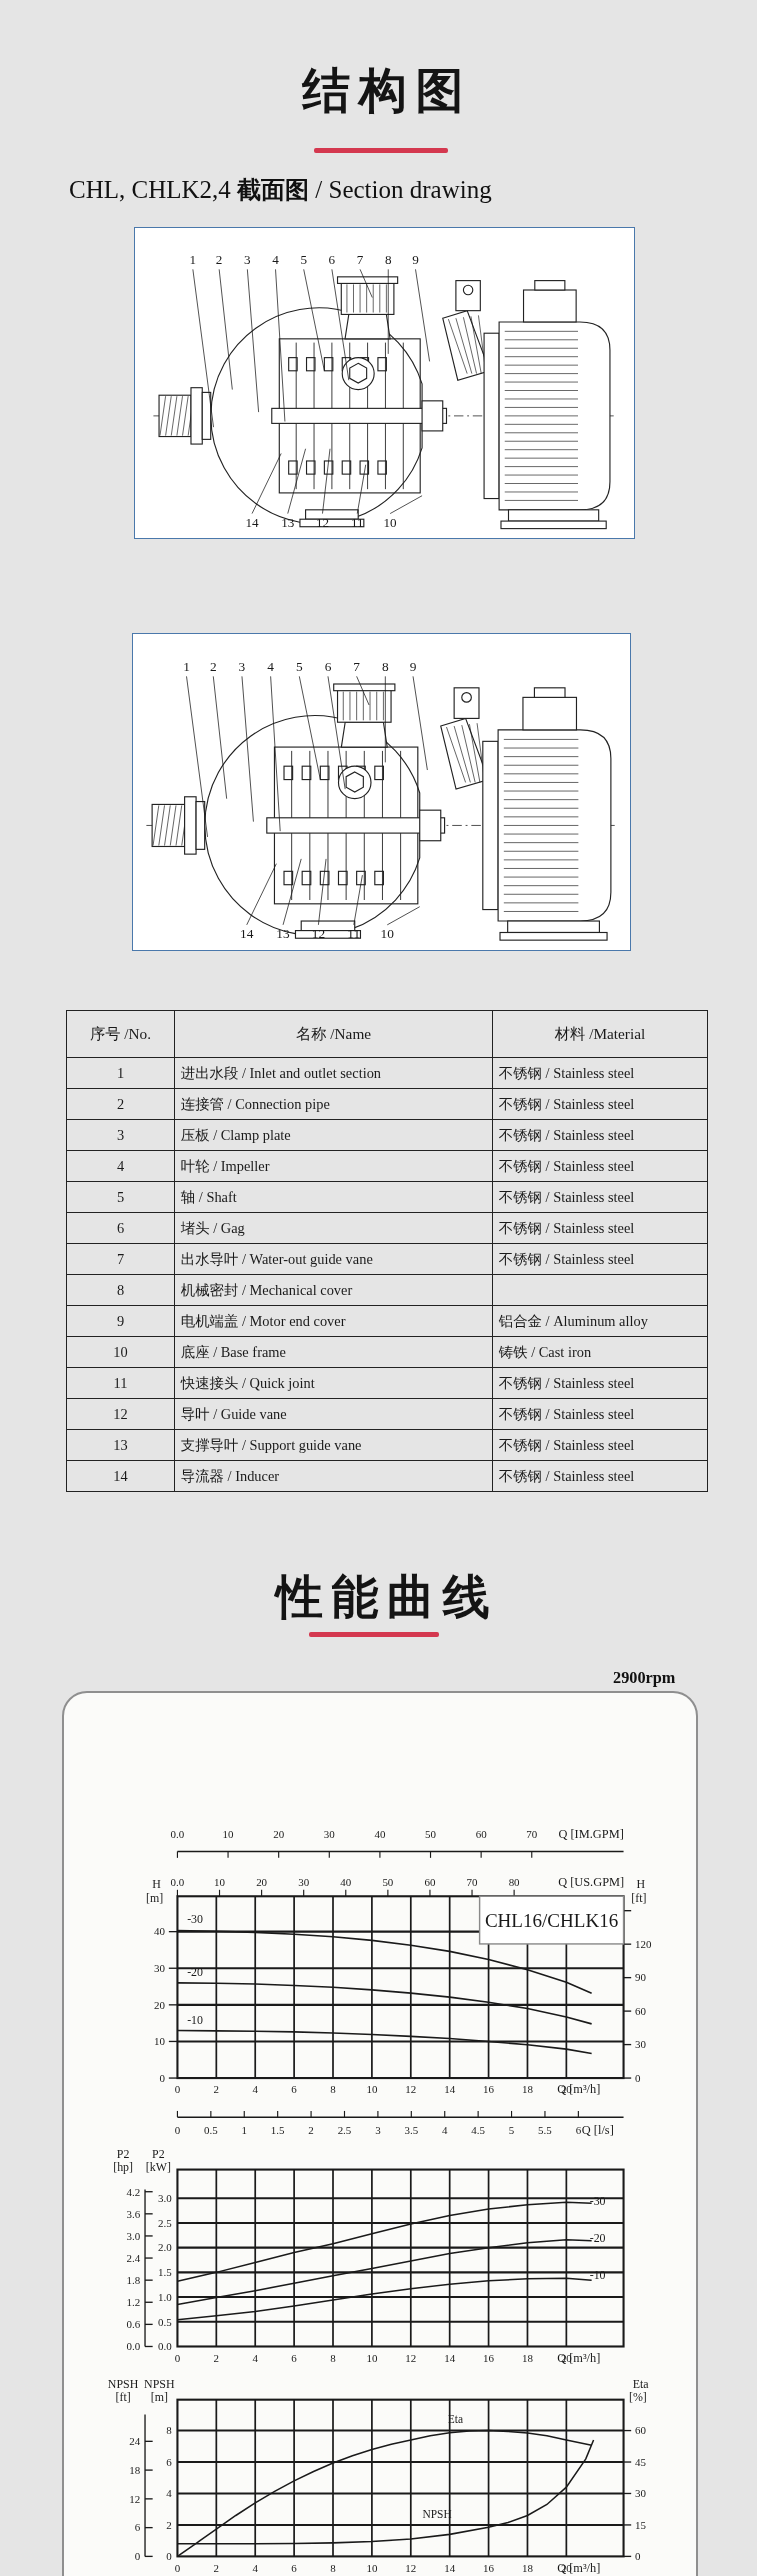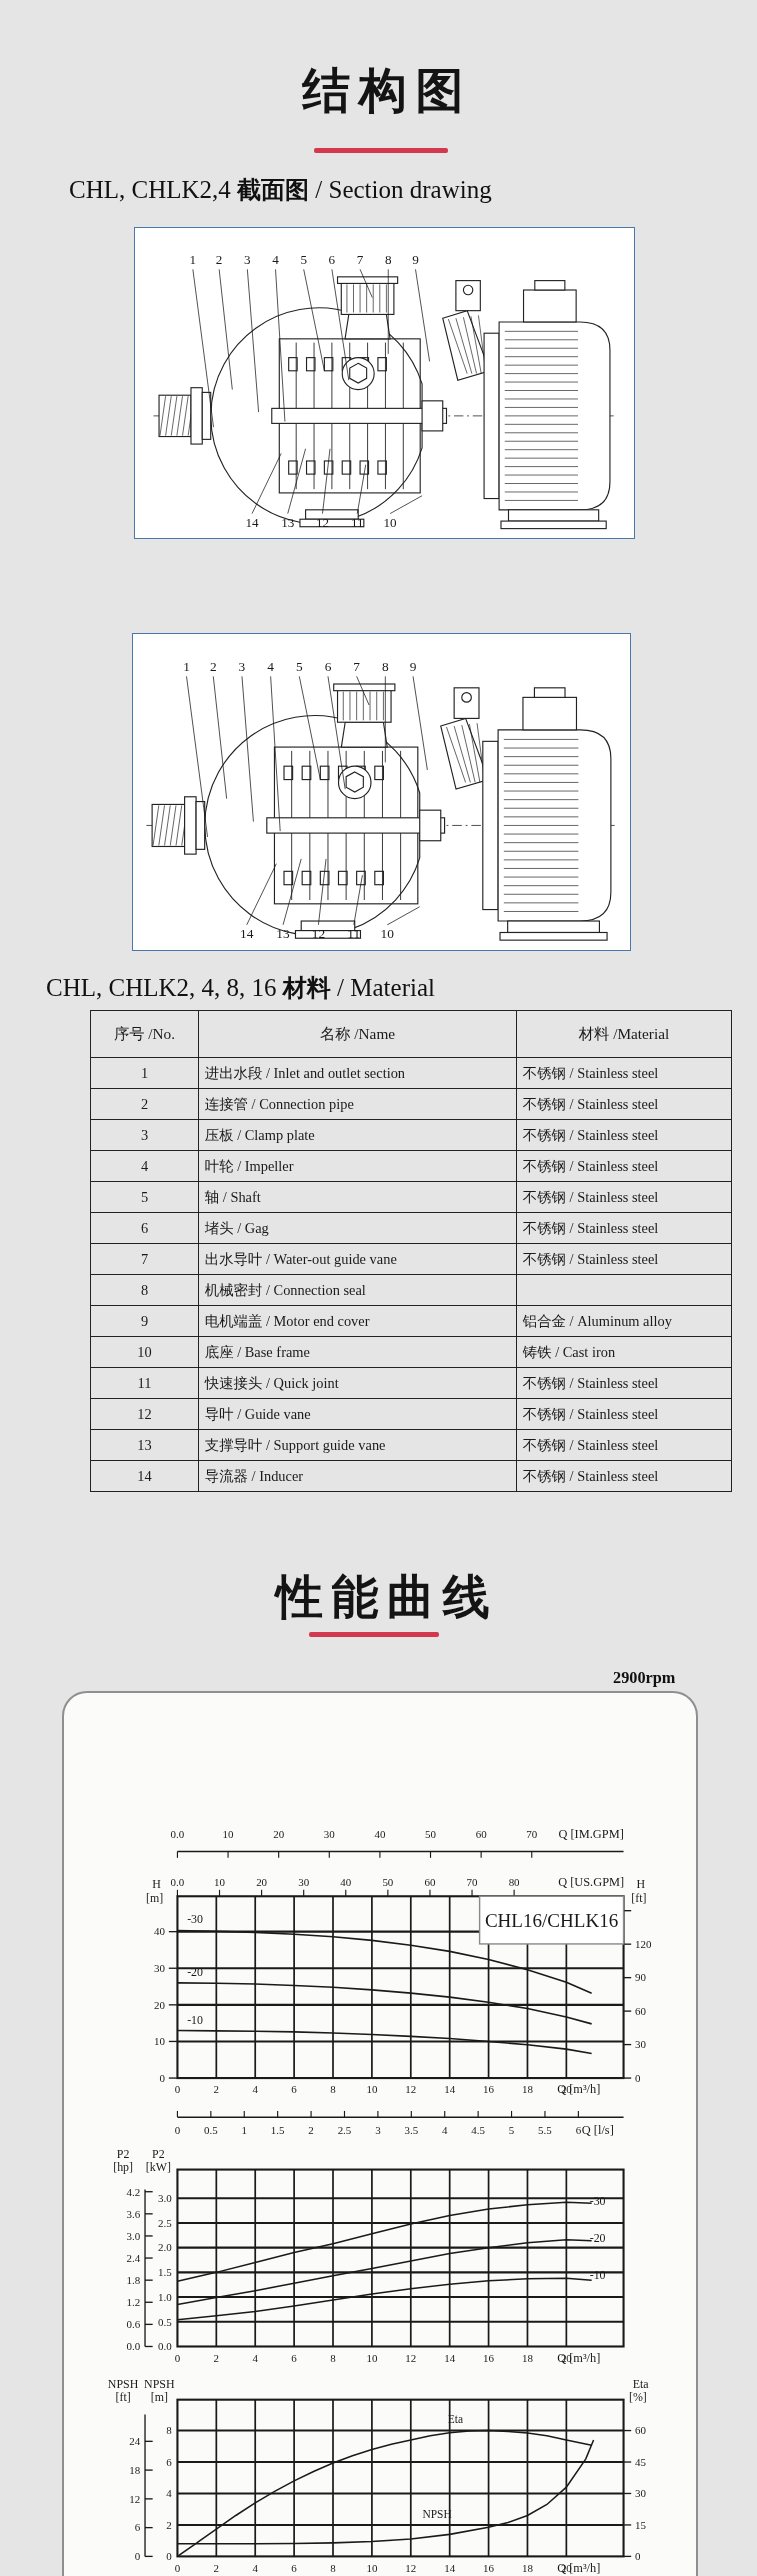--- a/index.html
+++ b/index.html
@@ -10,21 +10,21 @@
         letter-spacing:8.6px;padding-left:8.6px;color:#141414;}
   .red-rule{position:absolute;height:4.8px;background:#d4384f;border-radius:1.9px;}
   .sec-heading{position:absolute;font-size:25px;color:#111;white-space:nowrap;}
   .sec-heading .cjk{font-family:"Liberation Sans",sans-serif;font-weight:700;font-size:24px;text-align:right;}
   .draw-box{position:absolute;border:1.9px solid #4a78ab;background:#fff;}
   .draw-box svg{width:100%;height:100%;display:block;}
   table.mat{position:absolute;border-collapse:collapse;table-layout:fixed;
         font-size:14.4px;color:#1a1a1a;}
   table.mat th,table.mat td{border:1px solid #222;padding:0 5.8px;height:30px;overflow:hidden;white-space:nowrap;}
   table.mat th{border-bottom:1.9px solid #222;height:46px;font-weight:normal;font-size:15.3px;text-align:center;}
-  table.mat{border:1.9px solid #222;margin-left:24px;}
+  table.mat{border:1.9px solid #222;}
   td.no{text-align:center;}
   td.nm{padding-left:38px;}
   td.mt{padding-left:23px;font-family:Liberation Serif, serif;}
   .rpm{position:absolute;font-size:16.3px;color:#111;font-weight:bold;}
   .panel{position:absolute;border:2.4px solid #8f8f8f;border-radius:25px;background:#fbfbf9;box-sizing:border-box;}
   .panel svg{display:block;width:100%;height:100%;overflow:visible;}
   svg text{font-family:"Liberation Serif",serif;fill:#1a1a1a;}
 </style>
 </head>
 <body>
@@ -270,25 +270,20 @@
           <text x="194" y="318" font-size="14" text-anchor="middle" font-weight="normal">12</text>
           <line x1="194" y1="304" x2="202" y2="235" stroke="#1a1a1a" stroke-width="0.8"></line>
           <text x="231" y="318" font-size="14" text-anchor="middle" font-weight="normal">11</text>
           <line x1="231" y1="304" x2="240" y2="252" stroke="#1a1a1a" stroke-width="0.8"></line>
           <text x="266" y="318" font-size="14" text-anchor="middle" font-weight="normal">10</text>
           <line x1="266" y1="304" x2="300" y2="285" stroke="#1a1a1a" stroke-width="0.8"></line>
         </g>
       </svg>
   </div>
 
-  <div class="sec-heading" style="left:46px;top:972px;">
-    <span>CHL, CHLK2, 4, 8, 16</span>
-    <span class="cjk">材料</span>
-    <span>/ Material</span>
-  </div>
 
   <table class="mat" style="left:66px;top:1010px;width:641px;">
     <colgroup>
         <col style="width:108px">
         <col style="width:318px">
         <col style="width:215px">
       </colgroup>
     <thead>
       <tr>
         <th>序号 /No.</th>
@@ -327,21 +322,21 @@
           <td class="nm">堵头 / Gag</td>
           <td class="mt">不锈钢 / Stainless steel</td>
         </tr>
         <tr>
           <td class="no">7</td>
           <td class="nm">出水导叶 / Water-out guide vane</td>
           <td class="mt">不锈钢 / Stainless steel</td>
         </tr>
         <tr>
           <td class="no">8</td>
-          <td class="nm">机械密封 / Connection seal</td>
+          <td class="nm">机械密封 / Mechanical cover</td>
           <td class="mt"></td>
         </tr>
         <tr>
           <td class="no">9</td>
           <td class="nm">电机端盖 / Motor end cover</td>
           <td class="mt">铝合金 / Aluminum alloy</td>
         </tr>
         <tr>
           <td class="no">10</td>
           <td class="nm">底座 / Base frame</td>

